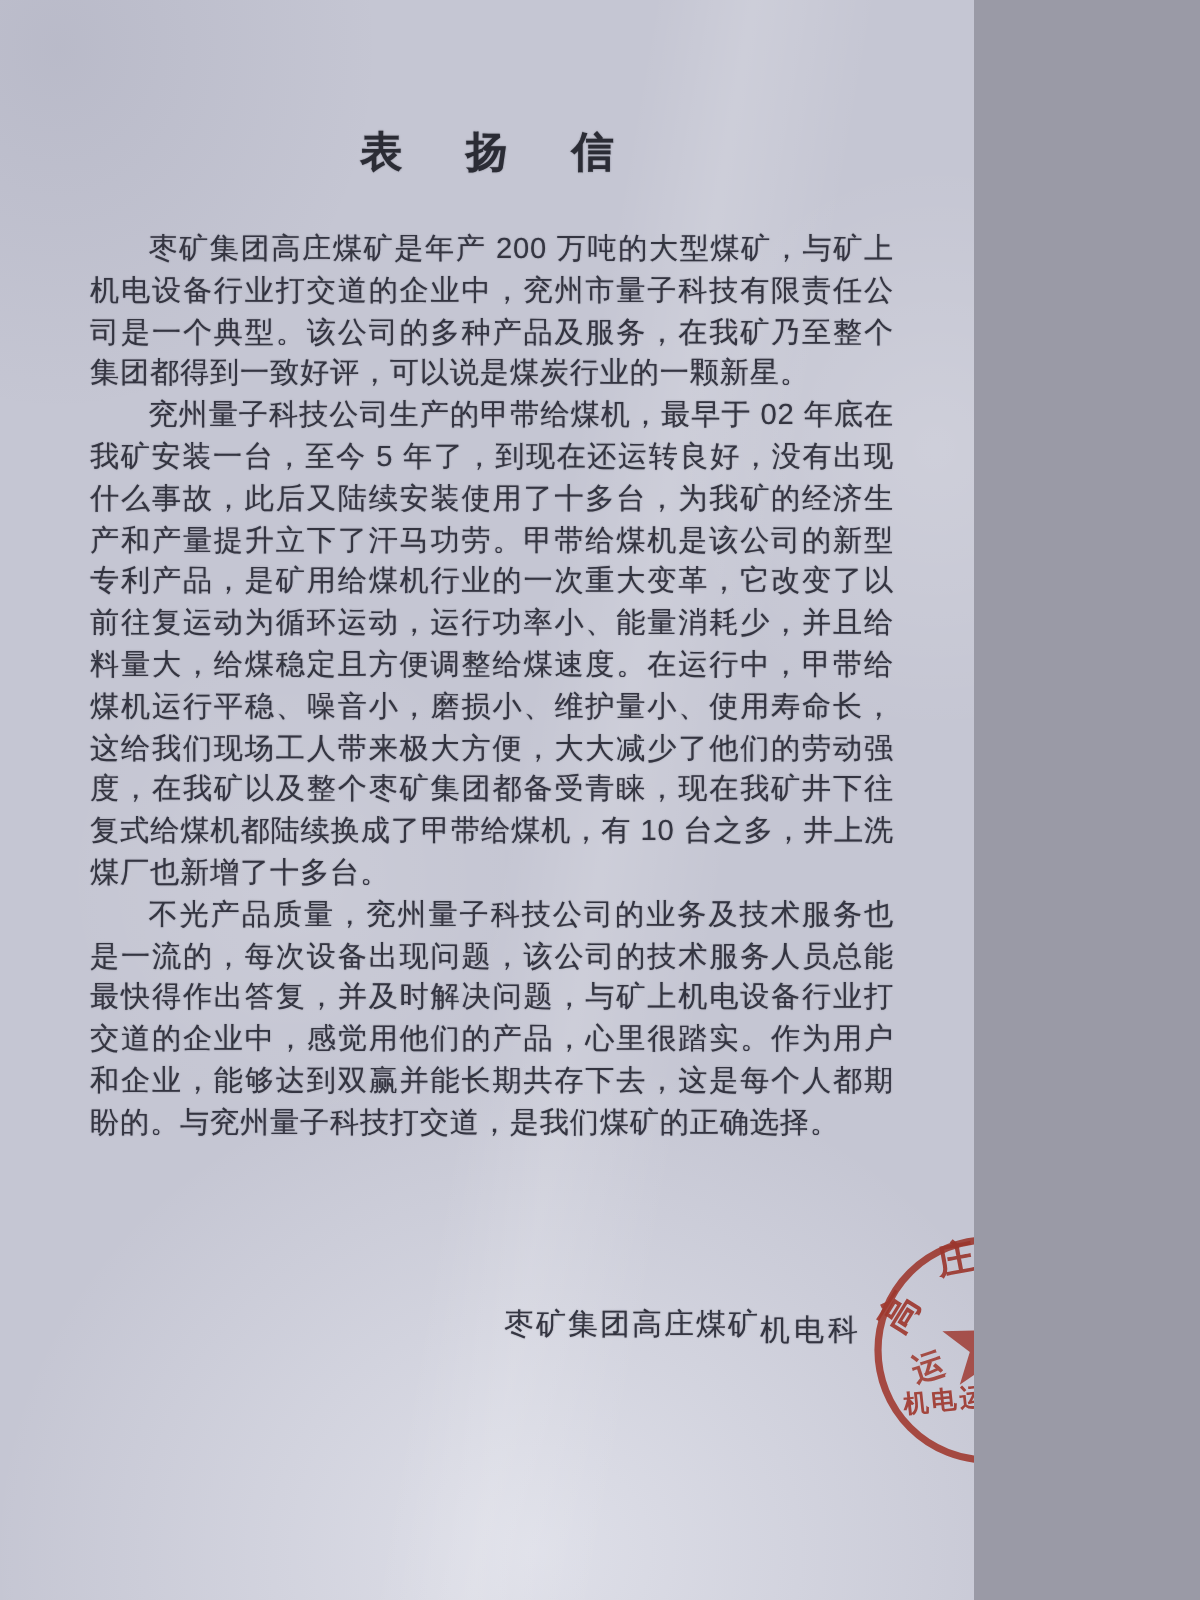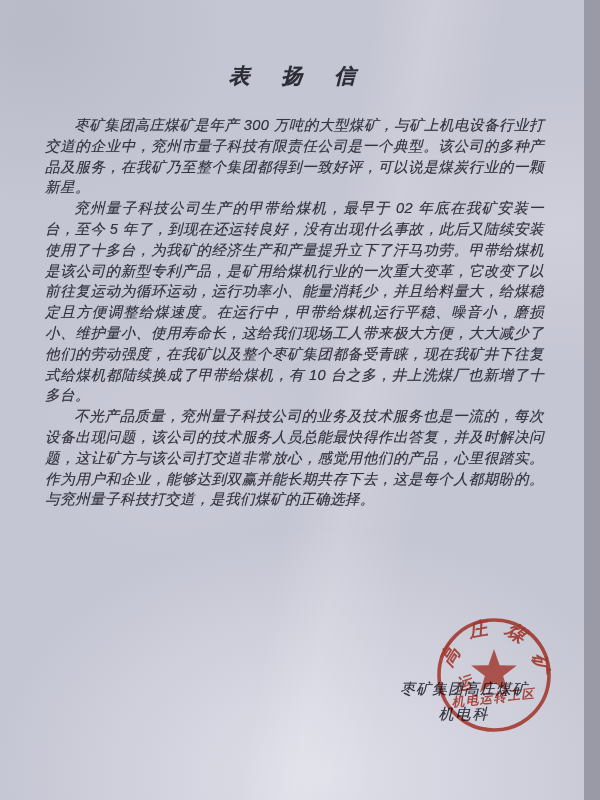--- a/index.html
+++ b/index.html
@@ -1,29 +1,28 @@
 <!DOCTYPE html>
 <html><head>
 <meta charset="utf-8">
 <style>
   html, body { margin: 0; padding: 0; background: #9a9aa6; }
   .page {
     position: relative;
-    width: 584px; height: 800px;
+    width: 487px; height: 800px;
     overflow: hidden;
     font-family: "Liberation Sans", "DejaVu Sans", sans-serif;
     color: #343541;
     background:
       linear-gradient(100deg, rgba(255,255,255,0) 52%, rgba(255,255,255,0.14) 60%, rgba(255,255,255,0) 70%),
       radial-gradient(90% 50% at 55% 97%, rgba(243,244,250,0.55), rgba(243,244,250,0) 62%),
       radial-gradient(55% 38% at 6% 3%, rgba(80,82,110,0.10), rgba(80,82,110,0) 60%),
       radial-gradient(45% 30% at 96% 28%, rgba(255,255,255,0.16), rgba(255,255,255,0) 60%),
       radial-gradient(40% 26% at 30% 55%, rgba(255,255,255,0.10), rgba(255,255,255,0) 60%),
       #c5c6d3;
-    font-style: italic;
   }
   .title {
     margin: 0;
     padding-top: 62px;
     text-align: center;
     font-size: 21px;
     font-weight: 700;
     letter-spacing: 13px;
     text-indent: 13px;
     color: #2b2c35;
@@ -35,25 +34,24 @@
     line-height: 20.8px;
     letter-spacing: 0.4px;
     text-align: justify;
     color: #343541;
     text-shadow: 0 0 0.7px rgba(52,53,65,0.55);
   }
   .letter-body p { margin: 0; text-indent: 2em; }
   .signature {
     position: absolute;
     top: 650px; right: 56px;
-    display: flex; flex-direction: column; align-items: center;
+    display: flex; flex-direction: row; align-items: center;
     font-size: 15px;
     color: #343541;
     text-shadow: 0 0 0.7px rgba(52,53,65,0.55);
-    margin-top: 30px;
   }
   .signature .org { letter-spacing: 1px; }
   .signature .dept { margin-top: 6px; letter-spacing: 2px; }
   .signature .date { margin-top: 17px; letter-spacing: 1px; }
   .stamp {
     position: absolute;
     left: 434px; top: 615px;
     width: 120px; height: 120px;
     mix-blend-mode: multiply;
     opacity: 0.93;
@@ -65,23 +63,23 @@
   }
 </style>
 </head>
 <body>
 
 <div class="page">
 
   <h1 class="title">表 扬 信</h1>
 
   <div class="letter-body">
-    <p>枣矿集团高庄煤矿是年产 300 万吨的大型煤矿，与矿上机电设备行业打交道的企业中，兖州市量子科技有限责任公司是一个典型。该公司的多种产品及服务，在我矿乃至整个集团都得到一致好评，可以说是煤炭行业的一颗新星。</p>
+    <p>枣矿集团高庄煤矿是年产 200 万吨的大型煤矿，与矿上机电设备行业打交道的企业中，兖州市量子科技有限责任公司是一个典型。该公司的多种产品及服务，在我矿乃至整个集团都得到一致好评，可以说是煤炭行业的一颗新星。</p>
     <p>兖州量子科技公司生产的甲带给煤机，最早于 02 年底在我矿安装一台，至今 5 年了，到现在还运转良好，没有出现什么事故，此后又陆续安装使用了十多台，为我矿的经济生产和产量提升立下了汗马功劳。甲带给煤机是该公司的新型专利产品，是矿用给煤机行业的一次重大变革，它改变了以前往复运动为循环运动，运行功率小、能量消耗少，并且给料量大，给煤稳定且方便调整给煤速度。在运行中，甲带给煤机运行平稳、噪音小，磨损小、维护量小、使用寿命长，这给我们现场工人带来极大方便，大大减少了他们的劳动强度，在我矿以及整个枣矿集团都备受青睐，现在我矿井下往复式给煤机都陆续换成了甲带给煤机，有 10 台之多，井上洗煤厂也新增了十多台。</p>
-    <p>不光产品质量，兖州量子科技公司的业务及技术服务也是一流的，每次设备出现问题，该公司的技术服务人员总能最快得作出答复，并及时解决问题，这让矿方与该公司打交道非常放心，感觉用他们的产品，心里很踏实。作为用户和企业，能够达到双赢并能长期共存下去，这是每个人都期盼的。与兖州量子科技打交道，是我们煤矿的正确选择。</p>
+    <p>不光产品质量，兖州量子科技公司的业务及技术服务也是一流的，每次设备出现问题，该公司的技术服务人员总能最快得作出答复，并及时解决问题，与矿上机电设备行业打交道的企业中，感觉用他们的产品，心里很踏实。作为用户和企业，能够达到双赢并能长期共存下去，这是每个人都期盼的。与兖州量子科技打交道，是我们煤矿的正确选择。</p>
   </div>
 
   <div class="signature">
     <div class="org">枣矿集团高庄煤矿</div>
     <div class="dept">机电科</div>
   </div>
 
   <svg class="stamp" viewBox="0 0 120 120" xmlns="http://www.w3.org/2000/svg">
     <defs>
       <path id="arcTop" d="M 21.5 74 A 41 41 0 1 1 98.5 74" fill="none"></path>

